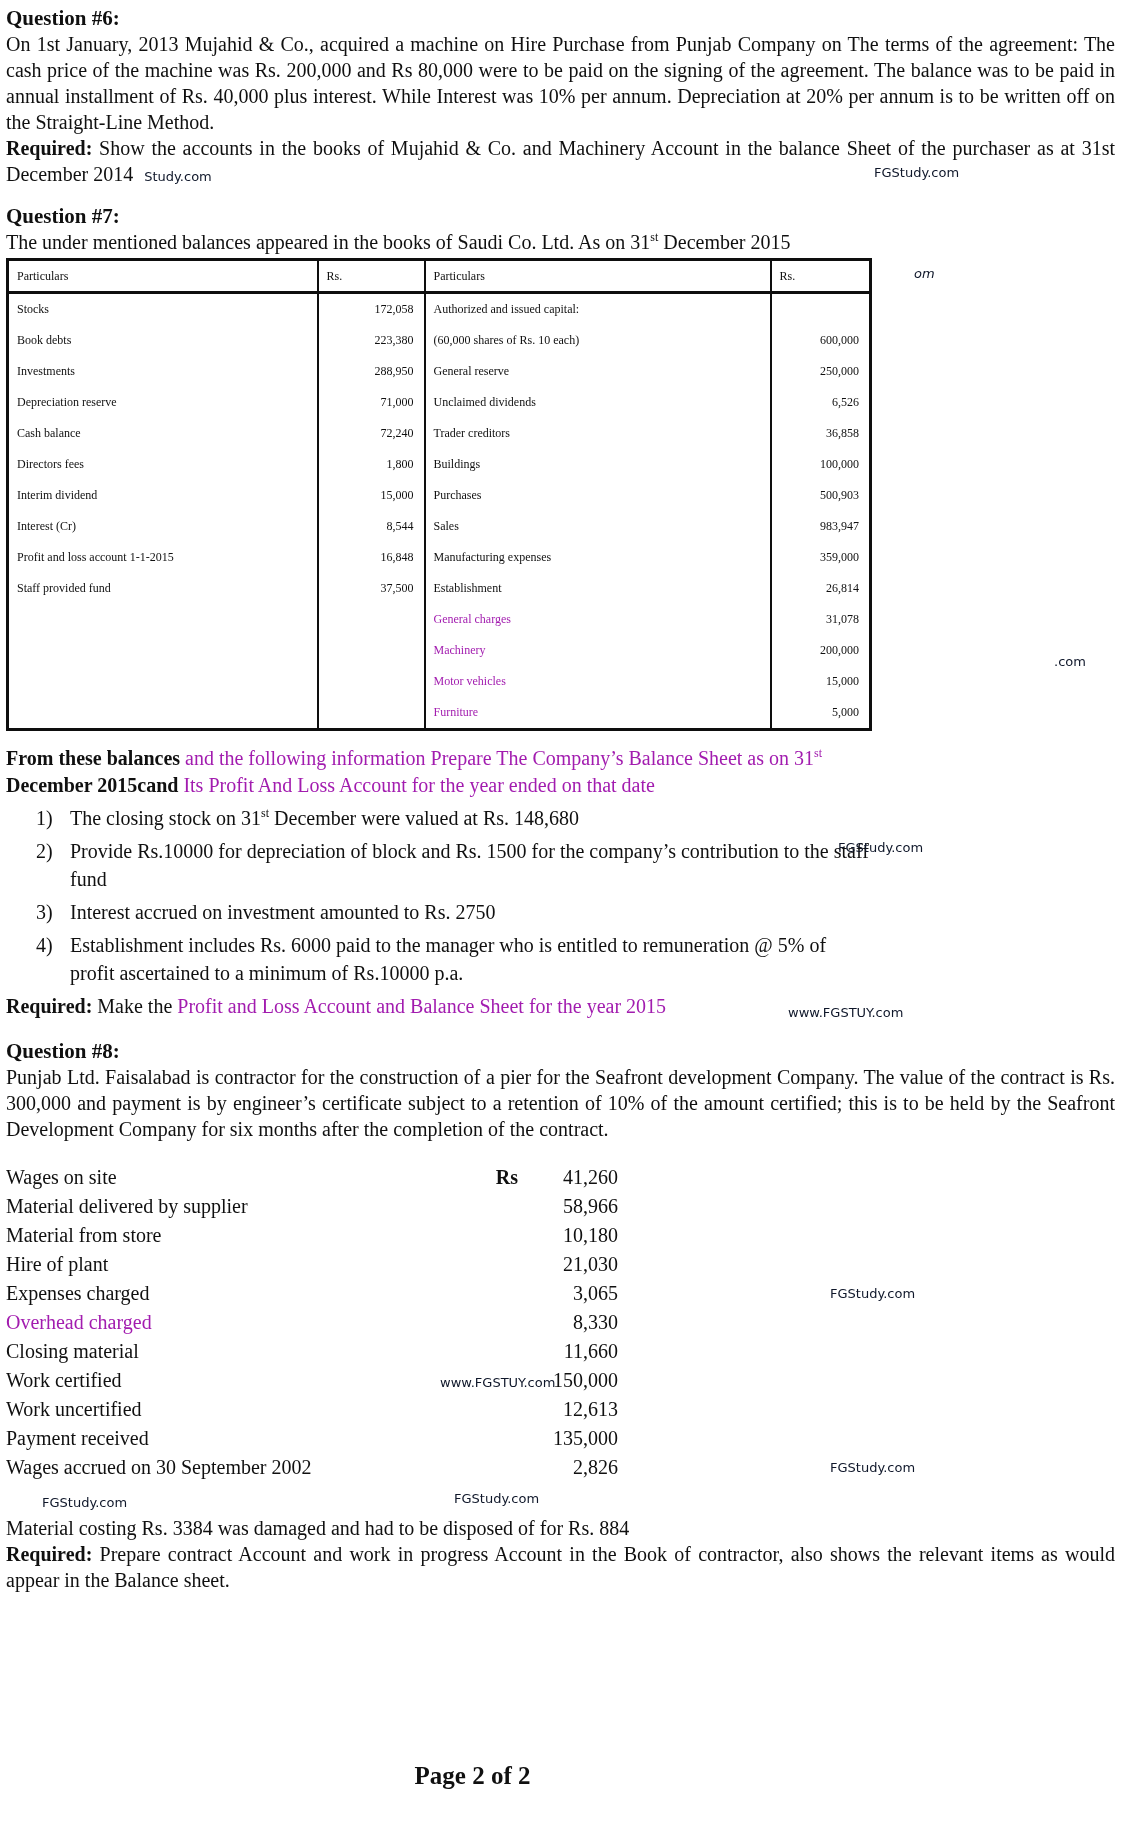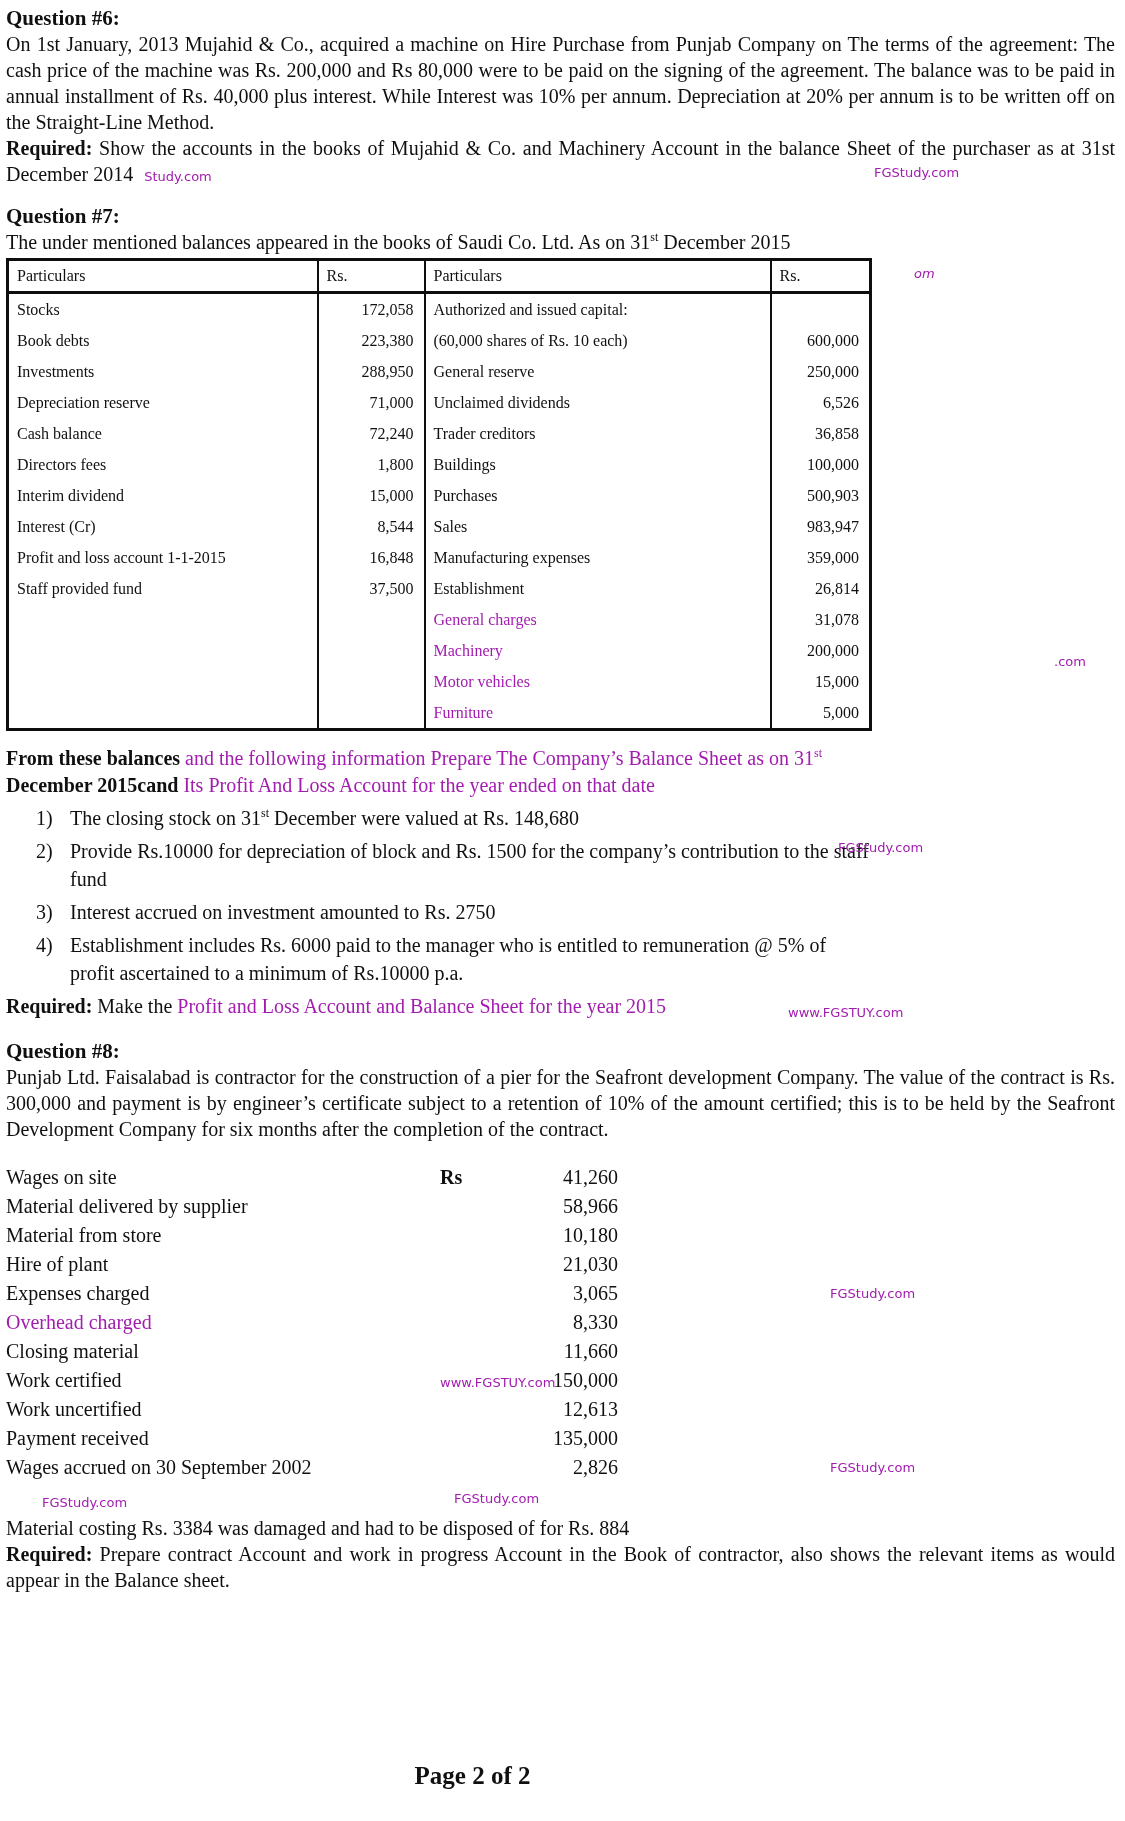--- a/index.html
+++ b/index.html
@@ -4,29 +4,29 @@
 <style>
   html,body{margin:0;padding:0;}
   body{
     width:1125px;min-height:1821px;background:#ffffff;color:#101010;
     font-family:"Liberation Serif",serif;font-size:20px;position:relative;
   }
   .sheet{padding:6px 10px 0 6px;}
   .qhead{font-weight:bold;font-size:21px;line-height:25px;margin:0;}
   .para{font-size:20px;line-height:26px;text-align:justify;margin:0;}
   .req b{font-weight:bold;}
-  .wm{font-family:"DejaVu Sans",sans-serif;font-size:13px;color:#a21caf;white-space:nowrap;}
+  .wm{font-family:"DejaVu Sans",sans-serif;font-size:13px;color:#0f172a;white-space:nowrap;}
   sup{font-size:12px;line-height:0;}
   .fade{color:#a21caf;}
   .b{font-weight:bold;}
 
   
   .tablewrap{position:relative;margin-top:3px;}
   table.bal{border-collapse:collapse;table-layout:fixed;width:866px;border:3px solid #0e0e0e;}
-  table.bal th,table.bal td{font-size:16px;padding:0 8px;white-space:nowrap;overflow:hidden;}
+  table.bal th,table.bal td{font-size:12px;padding:0 8px;white-space:nowrap;overflow:hidden;}
   table.bal th{height:30px;border-bottom:3px solid #0e0e0e;text-align:left;font-weight:normal;}
   table.bal td{height:31px;vertical-align:middle;}
   table.bal .vline{border-left:2px solid #0e0e0e;}
   table.bal .num{text-align:right;padding-right:10px;}
   table.bal .rshead{padding-right:10px;}
   .tbl-wm-om{position:absolute;left:908px;top:8px;font-style:italic;}
   .tbl-wm-com{position:absolute;left:1048px;top:396px;}
 
   .aftertable{margin-top:14px;line-height:27px;}
   .qlist{margin-top:4px;}
@@ -35,21 +35,21 @@
   .qtext{font-size:20px;line-height:28px;max-width:1010px;}
   .q7req{position:relative;margin-top:6px;}
   .q7req .wm{position:absolute;left:782px;top:7px;}
   .q2wm{position:absolute;left:832px;top:3px;}
 
   
   .q8head{margin-top:20px;}
   .q8list{margin-top:24px;}
   .q8row{display:flex;align-items:baseline;height:29px;position:relative;}
   .q8label{width:434px;flex:none;white-space:nowrap;}
-  .q8mid{width:78px;flex:none;text-align:left;white-space:nowrap;}
+  .q8mid{width:78px;flex:none;text-align:right;white-space:nowrap;}
   .q8val{width:100px;flex:none;text-align:right;white-space:nowrap;}
   .rowwm{position:absolute;left:824px;top:4px;}
   .wmrow{position:relative;height:22px;margin-top:6px;}
   .wmrow .wm1{position:absolute;left:36px;top:4px;}
   .wmrow .wm2{position:absolute;left:448px;top:0px;}
 
   .footer{
     position:absolute;left:0;top:1762px;width:1125px;text-align:center;
     font-weight:bold;font-size:25px;padding-right:180px;box-sizing:border-box;
   }

